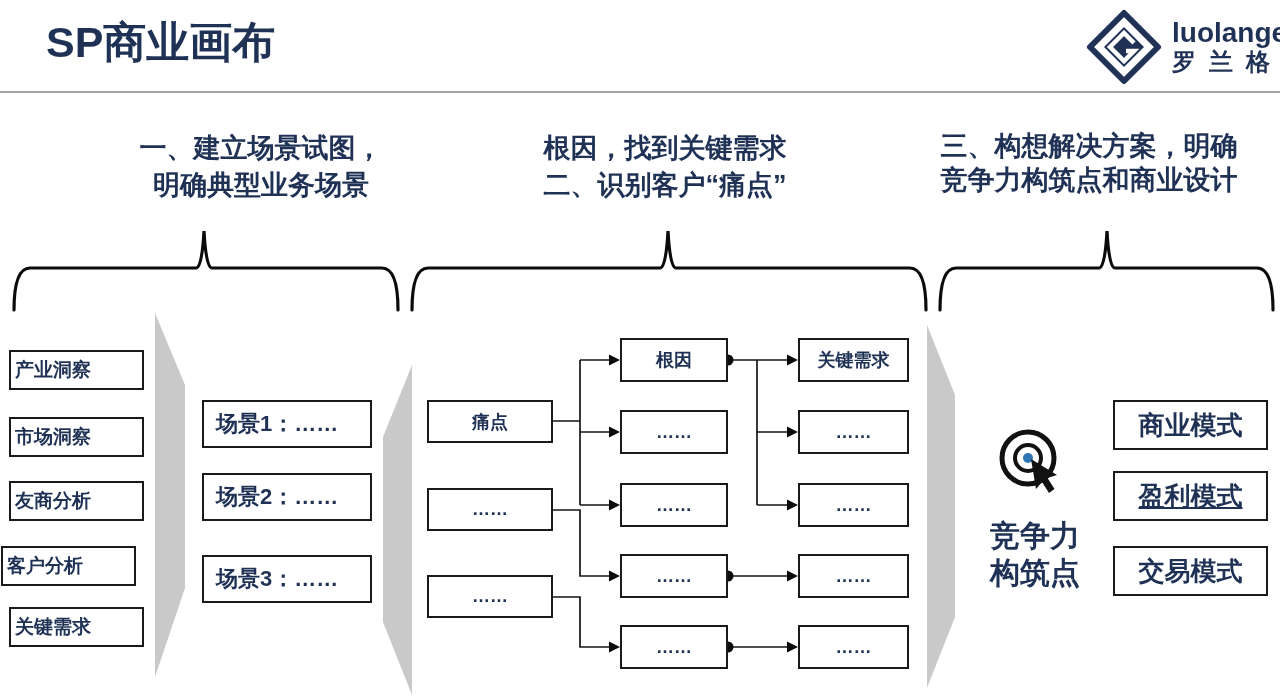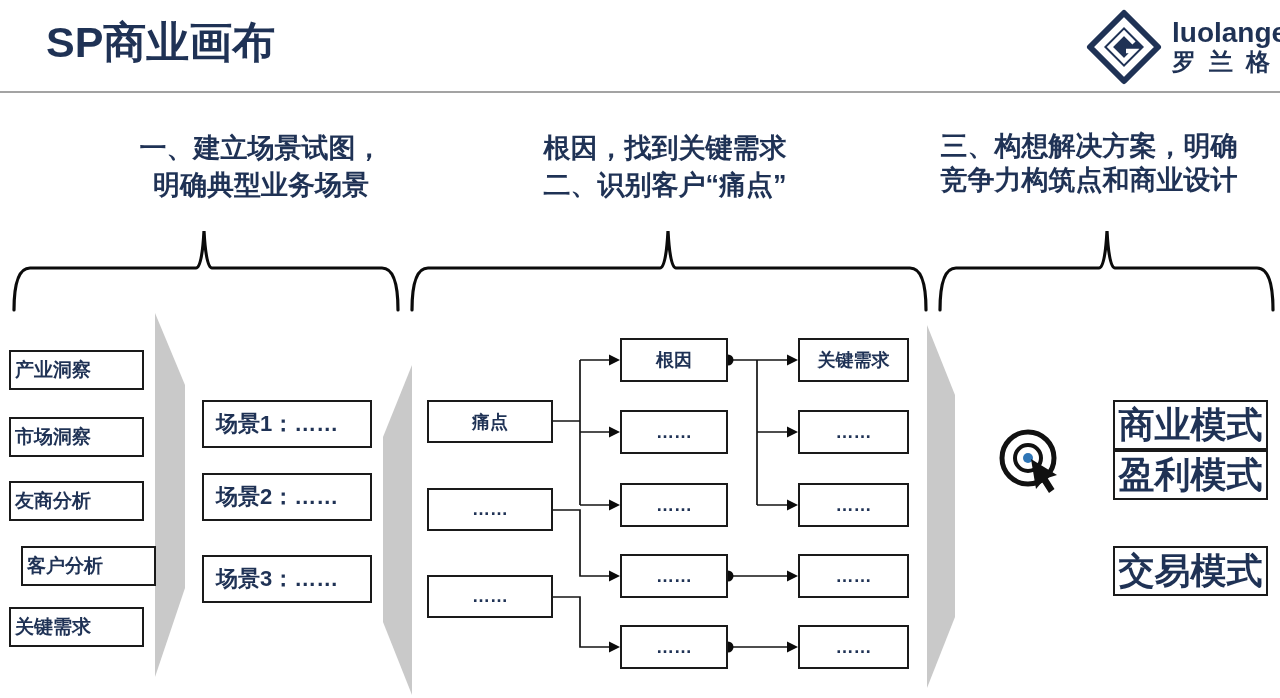--- a/index.html
+++ b/index.html
@@ -15,21 +15,21 @@
   .step{position:absolute;text-align:center;font-size:27px;font-weight:700;color:#1f3255;line-height:37px;}
   .step.tight{line-height:34px;}
   .box{position:absolute;box-sizing:border-box;border:2px solid #1a1a1a;background:#fff;
        display:flex;align-items:center;font-weight:600;color:#1f3255;}
   .b-left{width:135px;height:40px;padding-left:4px;font-size:19px;justify-content:flex-start;}
   .b-scen{left:202px;width:170px;height:48px;padding-left:12px;font-size:22px;justify-content:flex-start;}
   .b-tree{justify-content:center;font-size:18px;}
   .b-pain{left:427px;width:126px;height:43px;}
   .b-root{left:620px;width:108px;height:44px;}
   .b-need{left:798px;width:111px;height:44px;}
-  .b-mode{left:1113px;width:155px;height:50px;font-size:36px;font-weight:700;justify-content:center;}
+  .b-mode{left:1113px;width:155px;height:50px;font-size:26px;font-weight:700;justify-content:center;}
   .comp-label{position:absolute;left:970px;top:517px;width:130px;text-align:center;
               font-size:30px;font-weight:700;line-height:37px;color:#1f3255;}
 </style>
 </head>
 <body>
 
 <div class="slide">
 
   <svg class="layer" viewBox="0 0 1280 698">
 
@@ -109,21 +109,21 @@
     <div>二、识别客户“痛点”</div>
   </div>
   <div class="step tight" style="left:898px;top:129px;width:382px;">
     <div>三、构想解决方案，明确</div>
     <div>竞争力构筑点和商业设计</div>
   </div>
 
   <div class="box b-left" style="left:9px;top:350px;">产业洞察</div>
   <div class="box b-left" style="left:9px;top:417px;">市场洞察</div>
   <div class="box b-left" style="left:9px;top:481px;">友商分析</div>
-  <div class="box b-left" style="left:21px;top:546px;font-family:Liberation Mono, monospace;">客户分析</div>
+  <div class="box b-left" style="left:1px;top:546px;font-family:Liberation Mono, monospace;">客户分析</div>
   <div class="box b-left" style="left:9px;top:607px;">关键需求</div>
 
   <div class="box b-scen" style="top:400px;">场景1：……</div>
   <div class="box b-scen" style="top:473px;">场景2：……</div>
   <div class="box b-scen" style="top:555px;">场景3：……</div>
 
   <div class="box b-tree b-pain" style="top:400px;">痛点</div>
   <div class="box b-tree b-pain" style="top:488px;">……</div>
   <div class="box b-tree b-pain" style="top:575px;">……</div>
 
@@ -132,18 +132,22 @@
   <div class="box b-tree b-root" style="top:483px;">……</div>
   <div class="box b-tree b-root" style="top:554px;">……</div>
   <div class="box b-tree b-root" style="top:625px;">……</div>
 
   <div class="box b-tree b-need" style="top:338px;">关键需求</div>
   <div class="box b-tree b-need" style="top:410px;">……</div>
   <div class="box b-tree b-need" style="top:483px;">……</div>
   <div class="box b-tree b-need" style="top:554px;">……</div>
   <div class="box b-tree b-need" style="top:625px;">……</div>
 
+  <div class="comp-label">
+    <div>竞争力</div>
+    <div>构筑点</div>
+  </div>
 
   <div class="box b-mode" style="top:400px;">商业模式</div>
-  <div class="box b-mode" style="top:450px;">盈利模式</div>
+  <div class="box b-mode" style="top:471px;text-decoration:underline;">盈利模式</div>
   <div class="box b-mode" style="top:546px;">交易模式</div>
 
 </div>
 
 </body></html>

